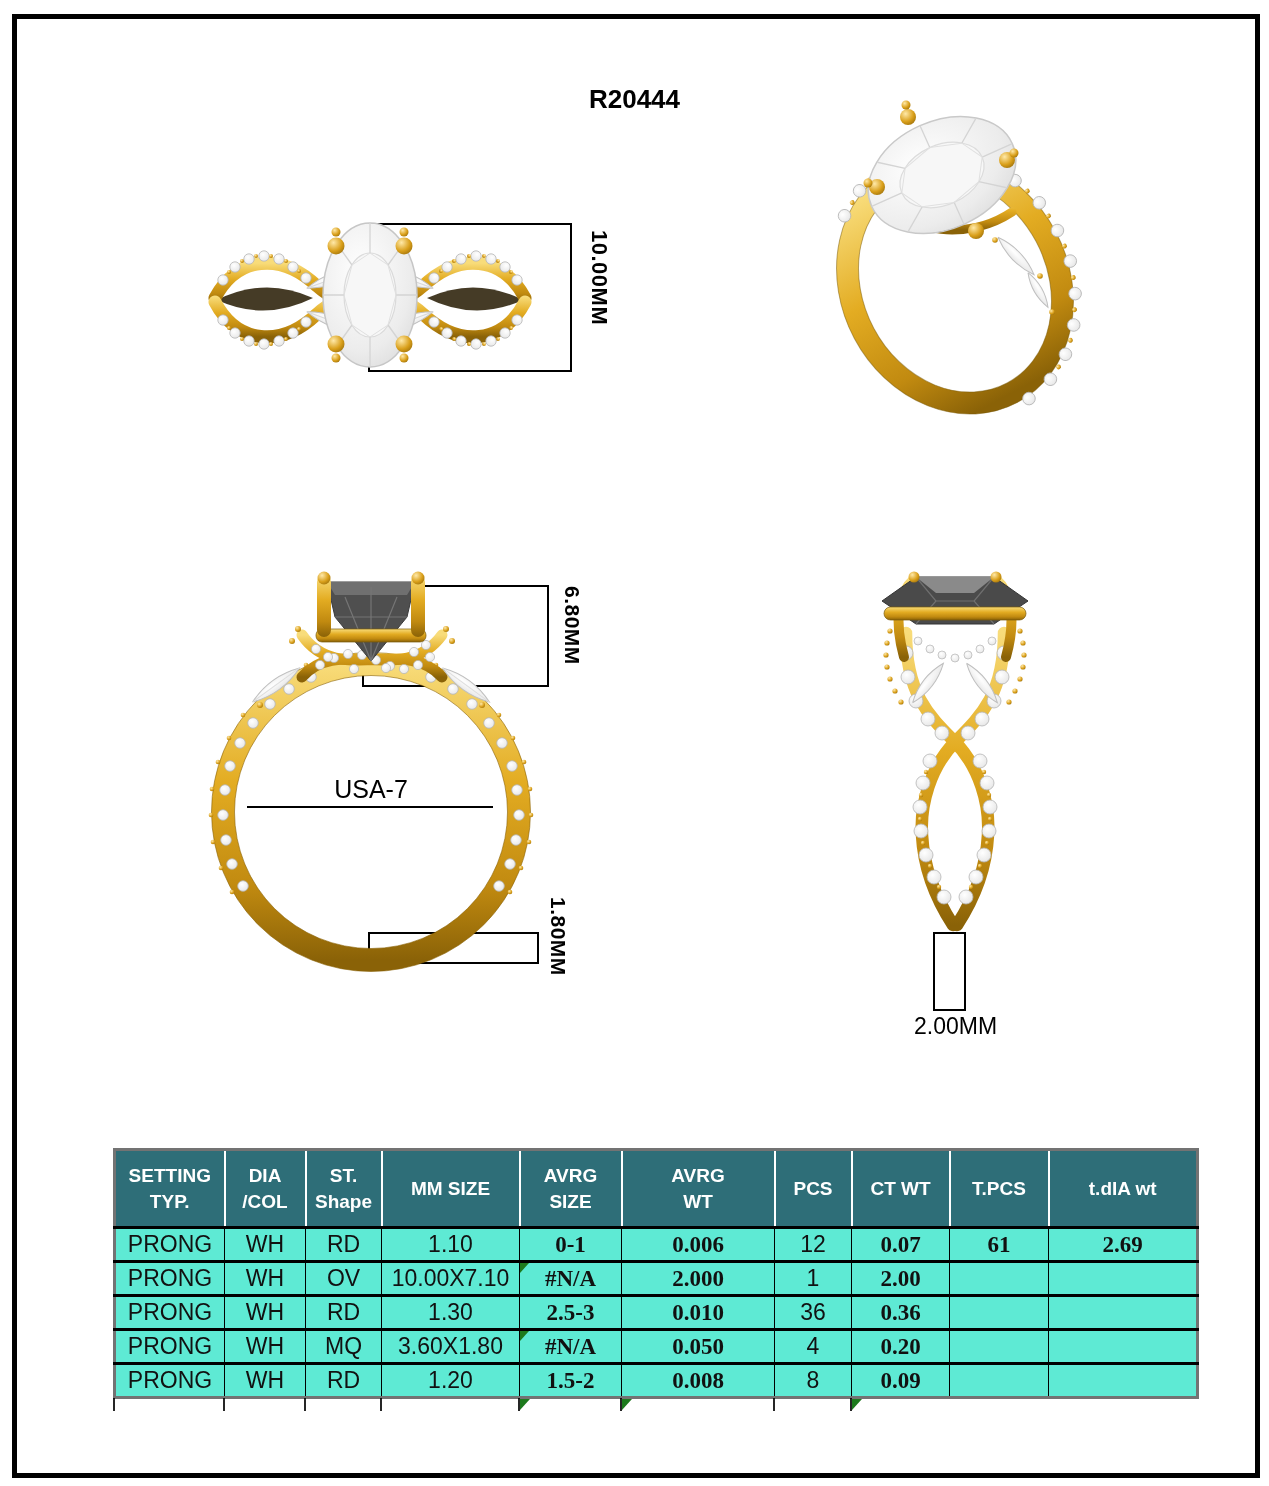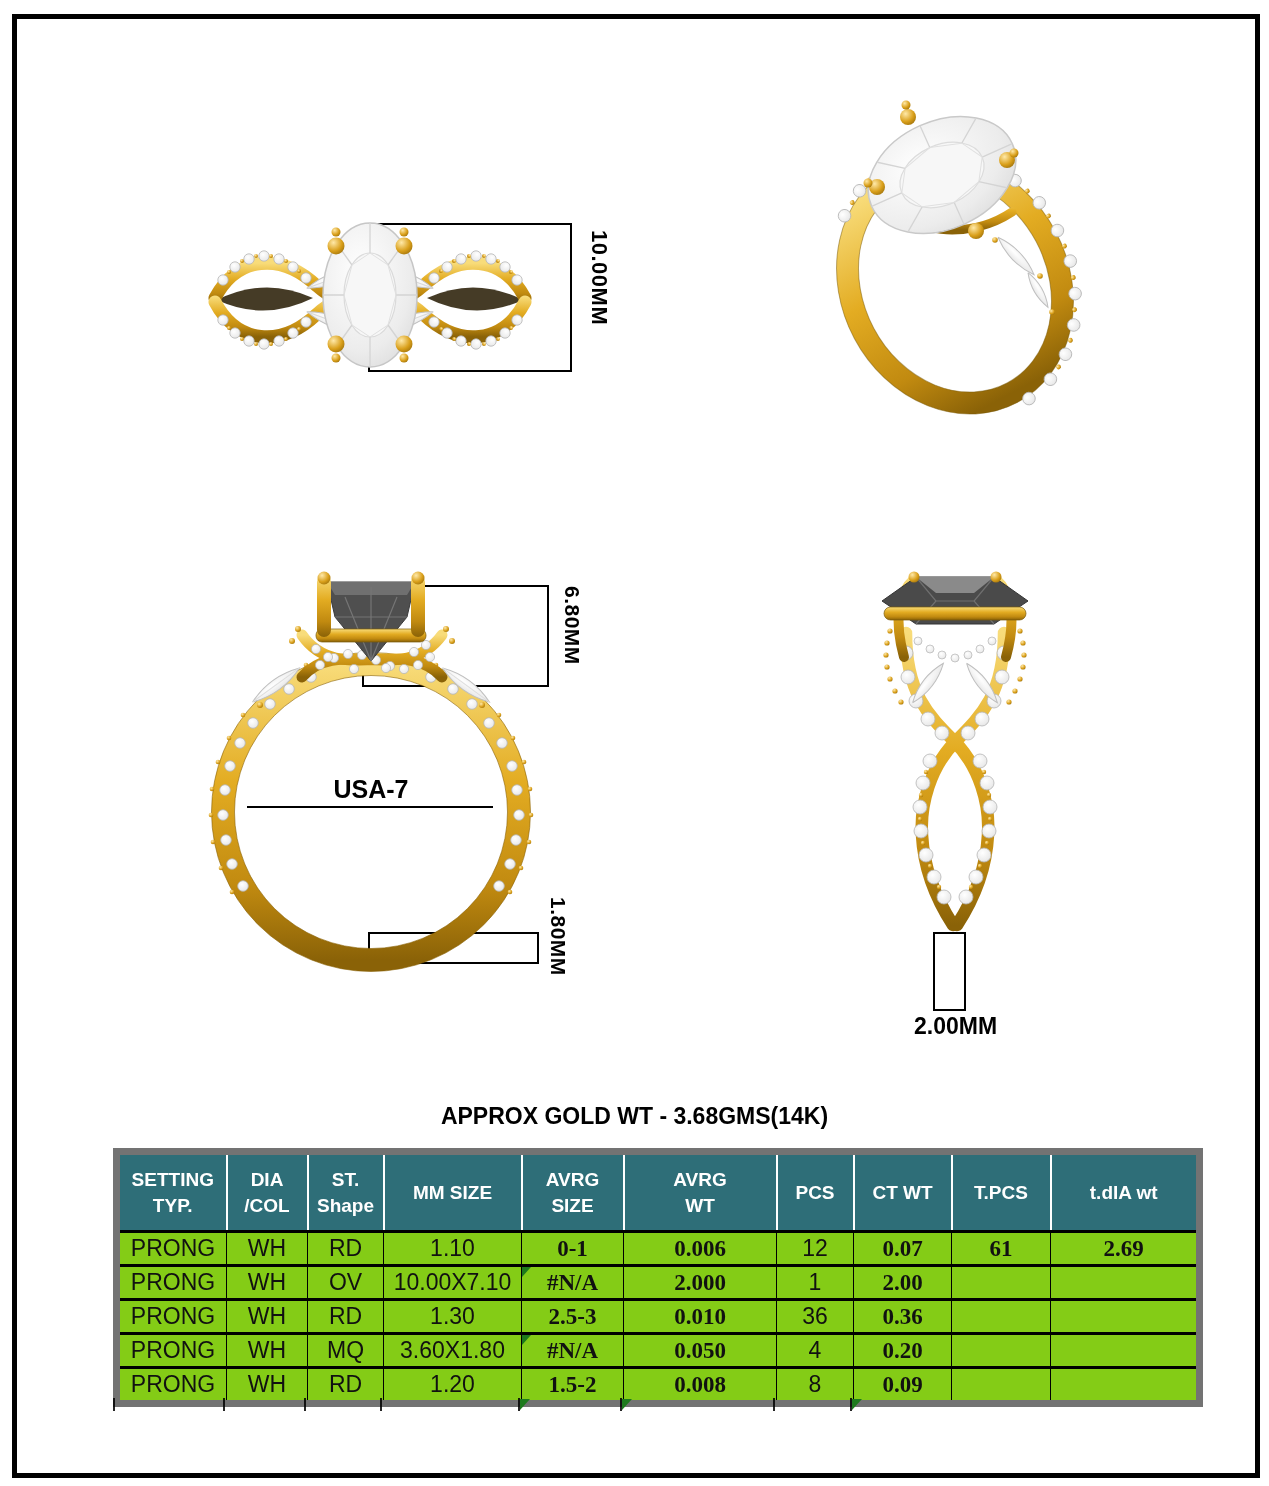--- a/index.html
+++ b/index.html
@@ -8,27 +8,27 @@
   .page-border{position:absolute;left:12px;top:14px;width:1238px;height:1454px;
                border:5px solid #000;z-index:0;}
   .title{position:absolute;left:0;top:84px;width:1269px;text-align:center;
          font-size:26px;font-weight:bold;color:#000;z-index:4;}
   .gold-note{position:absolute;left:0;top:1103px;width:1269px;text-align:center;
          font-size:23px;font-weight:bold;color:#000;z-index:4;}
   .view{position:absolute;z-index:2;}
   .dim-rect{position:absolute;border:2px solid #000;z-index:1;}
   .vlabel{position:absolute;transform-origin:0 0;transform:rotate(90deg);
           font-weight:bold;font-size:22px;letter-spacing:.5px;white-space:nowrap;z-index:4;color:#000;}
-  .hlabel{position:absolute;font-weight:bold;color:#000;z-index:4;white-space:nowrap;}
+  .hlabel{position:absolute;font-weight:normal;color:#000;z-index:4;white-space:nowrap;}
   .usa-line{position:absolute;left:247px;top:806px;width:246px;height:2px;background:#000;z-index:3;}
   .usa-label{left:300px;top:775px;width:142px;text-align:center;font-size:25px;}
   .mm2-label{left:890px;top:1013px;width:120px;font-size:23px;margin-left:24px;}
 
   table.spec{position:absolute;left:113px;top:1148px;width:1083px;table-layout:fixed;
-             border-collapse:collapse;border:7px solid #737373;background:#84cc16;z-index:2;}
+             border-collapse:collapse;border:3px solid #737373;background:#5eead4;z-index:2;}
   table.spec th{background:#2E6E78;color:#fff;font-weight:bold;font-size:19px;line-height:1.35;
                 border:2.5px solid #fff;white-space:pre-line;vertical-align:middle;height:75px;
                 text-align:center;padding:0;}
   table.spec td{border:1.5px solid #000;border-top-width:3px;font-size:23px;height:31px;
                 text-align:center;vertical-align:middle;color:#111;padding:0;position:relative;
                 overflow:hidden;}
   td.c4,td.c5,td.c7,td.c8,td.c9{font-weight:bold;color:#000;font-family:Liberation Serif, serif;}
   td.c5{text-align:right;padding-right:16px;}
   td.c7{text-align:right;padding-right:7px;}
   td.c9{text-align:right;padding-right:9px;margin-left:46px;}
@@ -38,20 +38,21 @@
   .partial-row .stub{position:absolute;top:0;width:2px;height:13px;background:#000;opacity:.85;}
   .tri{position:absolute;top:1px;width:10px;height:11px;background:#1D7A1D;
        clip-path:polygon(0 0,100% 0,0 100%);}
 </style>
 </head>
 <body>
 
 <div class="sheet">
   <div class="page-border"></div>
 
+  <div class="title">R20444</div>
 
   <div class="dim-rect" style="left:368px;top:223px;width:200px;height:145px;"></div>
   <div class="dim-rect" style="left:362px;top:585px;width:183px;height:98px;"></div>
   <div class="dim-rect" style="left:368px;top:932px;width:167px;height:28px;"></div>
   <div class="dim-rect" style="left:933px;top:932px;width:29px;height:75px;"></div>
 
   <svg class="view" style="left:185px;top:210px;" width="390" height="190" viewBox="0 0 390 190">
     <defs>
       <linearGradient id="gA" x1="0" y1="0" x2="0" y2="1">
         <stop offset="0" stop-color="#F8DC7A"></stop>
@@ -439,21 +440,20 @@
     </g>
   </svg>
 
   <div class="vlabel" style="left:612px;top:230px;">10.00MM</div>
   <div class="vlabel" style="left:584px;top:586px;font-size:21px;">6.80MM</div>
   <div class="vlabel" style="left:570px;top:897px;font-size:21px;">1.80MM</div>
   <div class="usa-line"></div>
   <div class="hlabel usa-label">USA-7</div>
   <div class="hlabel mm2-label">2.00MM</div>
 
-  <div class="gold-note">APPROX GOLD WT - 3.68GMS(14K)</div>
 
   <table class="spec">
     <colgroup>
       <col style="width:110px">
         <col style="width:81px">
         <col style="width:76px">
         <col style="width:138px">
       <col style="width:102px">
         <col style="width:153px">
         <col style="width:77px">

